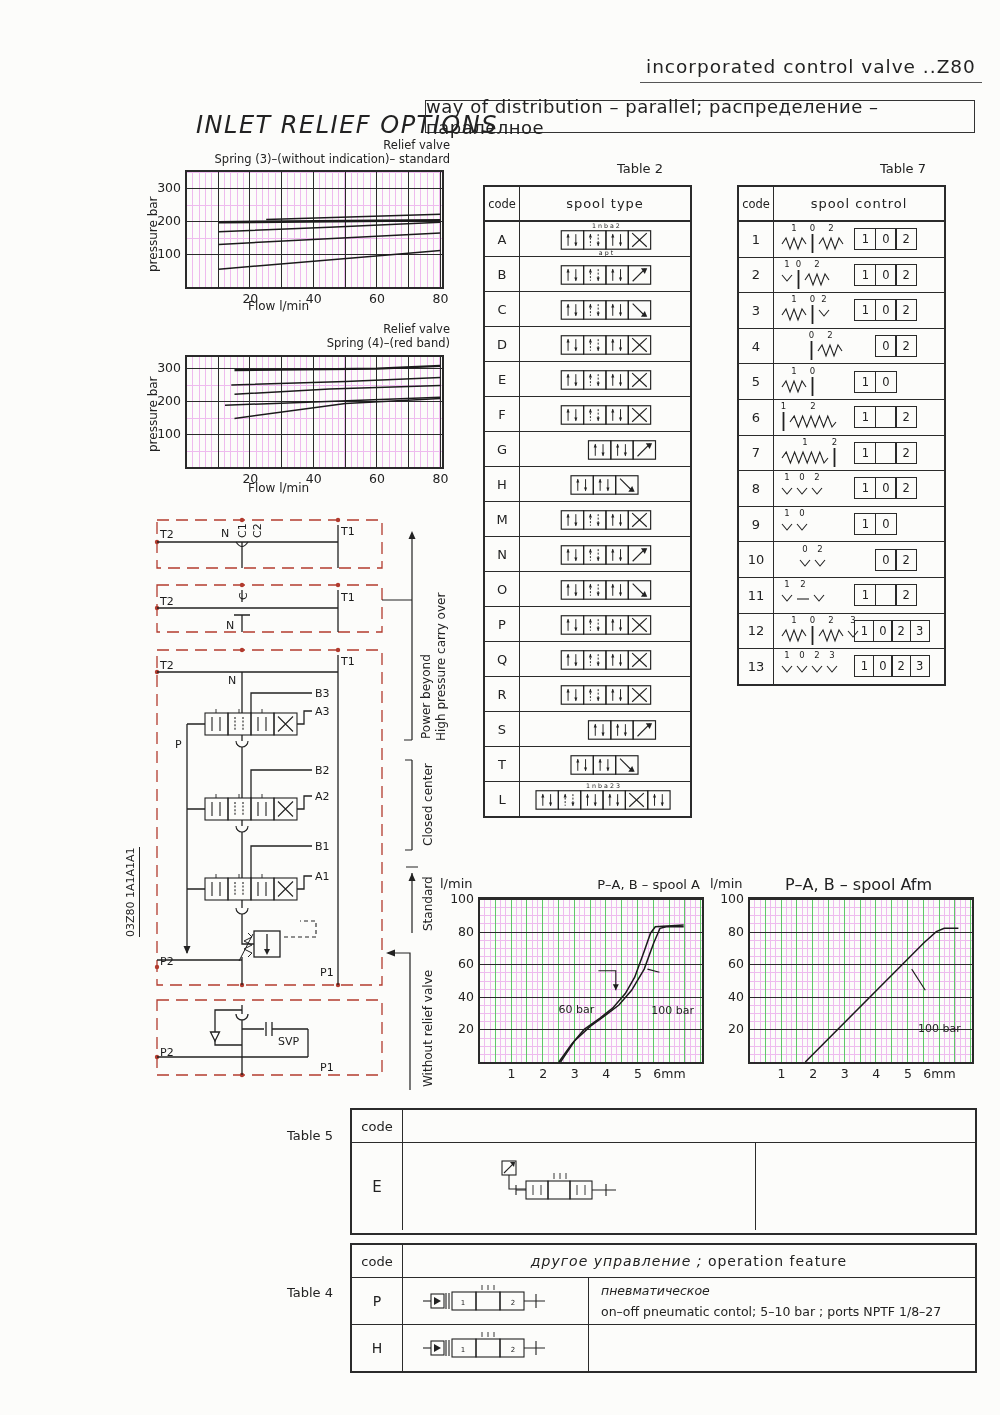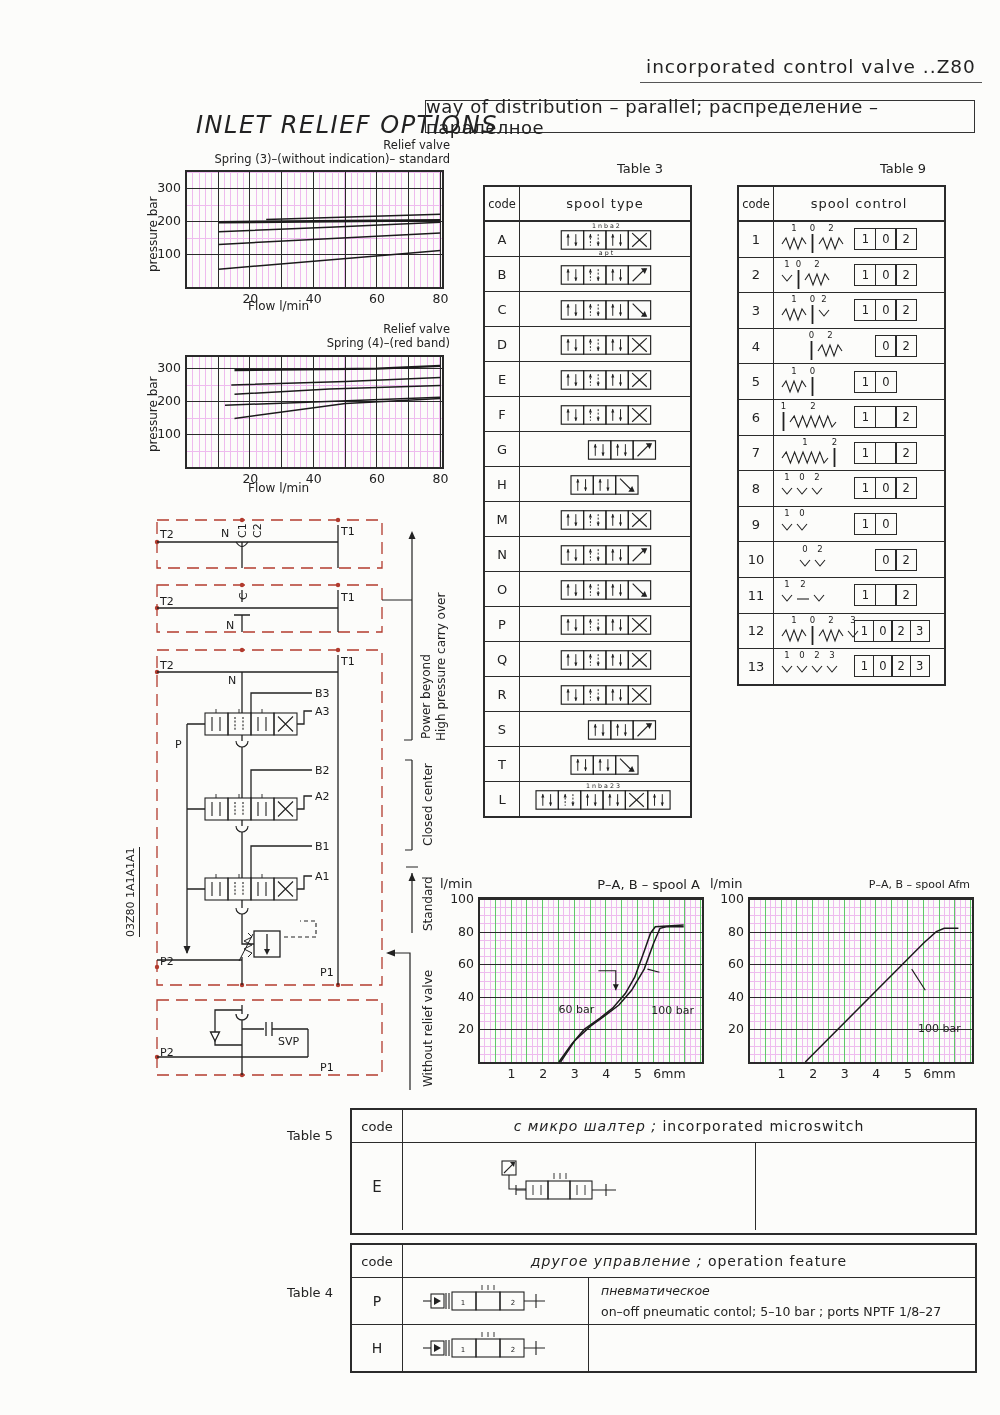--- a/index.html
+++ b/index.html
@@ -224,21 +224,21 @@
     </g>
   </svg>
 
   <div class="abs rot" style="left:419px;top:739px;font-size:12px">Power beyond</div>
   <div class="abs rot" style="left:434px;top:741px;font-size:12px">High pressure carry over</div>
   <div class="abs rot" style="left:421px;top:846px;font-size:12px">Closed center</div>
   <div class="abs rot" style="left:421px;top:931px;font-size:12px">Standard</div>
   <div class="abs rot" style="left:421px;top:1087px;font-size:12px">Without relief valve</div>
   <div class="abs rot" style="left:124px;top:937px;font-size:11px;border-bottom:1px solid #222;padding-bottom:2px">03Z80 1A1A1A1</div>
 
-  <div class="abs tbl-label" style="left:617px;top:161px">Table 3</div>
+  <div class="abs tbl-label" style="left:617px;top:161px">Table 2</div>
   <div class="tbl" id="t3" style="left:483px;top:185px;width:205px">
     <div class="thead">
       <div class="ccell" style="font-size:11.5px">code</div>
       <div class="hcell">spool type</div>
     </div>
     <div id="t3-rows">
         <div class="t3-row">
        <div class="ccell">A</div>
        <div class="scell">
             <svg width="169" height="34" viewBox="0 0 169 35">
@@ -594,21 +594,21 @@
               <path d="M136 12.5 V24.5 M144 12.5 V24.5" stroke="#222" stroke-width="1" fill="none"></path>
               <polygon fill="#222" points="134.4,16 137.6,16 136,12"></polygon>
               <polygon fill="#222" points="142.4,21 145.6,21 144,25"></polygon>
               <text x="83" y="6.5" font-size="6.5" text-anchor="middle" fill="#222">1      n b a      2         3</text>
             </svg>
           </div>
      </div>
       </div>
   </div>
 
-  <div class="abs tbl-label" style="left:880px;top:161px">Table 9</div>
+  <div class="abs tbl-label" style="left:880px;top:161px">Table 7</div>
   <div class="tbl" id="t4" style="left:737px;top:185px;width:205px">
     <div class="thead">
       <div class="ccell" style="font-size:11.5px">code</div>
       <div class="hcell">spool control</div>
     </div>
     <div id="t4-rows">
         <div class="t4-row">
        <div class="ccell">1</div>
        <div class="scell">
             <svg width="100" height="34" viewBox="0 0 100 34">
@@ -803,21 +803,21 @@
       <div class="xtick" style="left: 46.1579px; top: 167px;">2</div>
       <div class="xtick" style="left: 77.7368px; top: 167px;">3</div>
       <div class="xtick" style="left: 109.316px; top: 167px;">4</div>
       <div class="xtick" style="left: 140.895px; top: 167px;">5</div>
       <div class="xtick" style="left: 172.474px; top: 167px;">6mm</div>
       <div class="anno" style="left: 96.3158px; top: 71.72px;">60 bar</div>
       <div class="anno" style="left: 192.632px; top: 73.35px;">100 bar</div>
     </div>
 
   <div class="abs axis-label" style="left:710px;top:876px;font-size:13px">l/min</div>
-  <div class="abs chart-title" style="left:770px;top:878px;width:200px;font-size:11px">P–A, B  –  spool Afm</div>
+  <div class="abs chart-title" style="left:732px;top:878px;width:200px;font-size:16px">P–A, B  –  spool Afm</div>
   <div class="chart grid-bot" style="left:748px;top:897px;width:222px;height:163px">
     <svg class="plot" id="chart-afm" viewBox="0 0 222 163">
         <polyline fill="none" stroke="#1b1b1b" stroke-width="1.5" points="55.3,163.0 173.7,44.0 186.3,32.6 194.2,29.3 208.4,29.3"></polyline>
         <polyline fill="none" stroke="#1b1b1b" stroke-width="1.1" points="175.3,91.3 161.7,70.1"></polyline>
       </svg>
   <div class="ytick" style="top: 122.4px;">20</div>
       <div class="ytick" style="top: 89.8px;">40</div>
       <div class="ytick" style="top: 57.2px;">60</div>
       <div class="ytick" style="top: 24.6px;">80</div>
       <div class="ytick" style="top: -8px;">100</div>
@@ -827,24 +827,20 @@
       <div class="xtick" style="left: 109.316px; top: 167px;">4</div>
       <div class="xtick" style="left: 140.895px; top: 167px;">5</div>
       <div class="xtick" style="left: 172.474px; top: 167px;">6mm</div>
       <div class="anno" style="left: 189.474px; top: 91.28px;">100 bar</div>
     </div>
 
   <div class="abs tbl-label" style="left:287px;top:1128px">Table 5</div>
   <div class="t56" style="left:350px;top:1108px;width:623px;height:123px">
     <div class="head">
       <div class="codecol" style="font-size:13px">code</div>
-      <div class="hcell">
-        <span class="cyr">с микро шалтер ;</span>&nbsp;
-        <span>incorporated microswitch</span>
-      </div>
     </div>
     <div style="display:flex;height:87px">
       <div class="codecol" style="font-size:15px">E</div>
       <div class="symcell" style="width:352px;border-right:1.4px solid #2b2b2b">
         <svg width="180" height="56" style="position:absolute;left:85px;top:16px" viewBox="0 0 180 56">
           <g stroke="#222" stroke-width="1.1" fill="none">
             <rect x="14" y="2" width="14" height="14"></rect>
             <path d="M16 14 L26 4"></path>
               <polygon points="22,3 27,3 26,8" fill="#222" stroke="none"></polygon>
             <path d="M21 16 V30 H38"></path>

